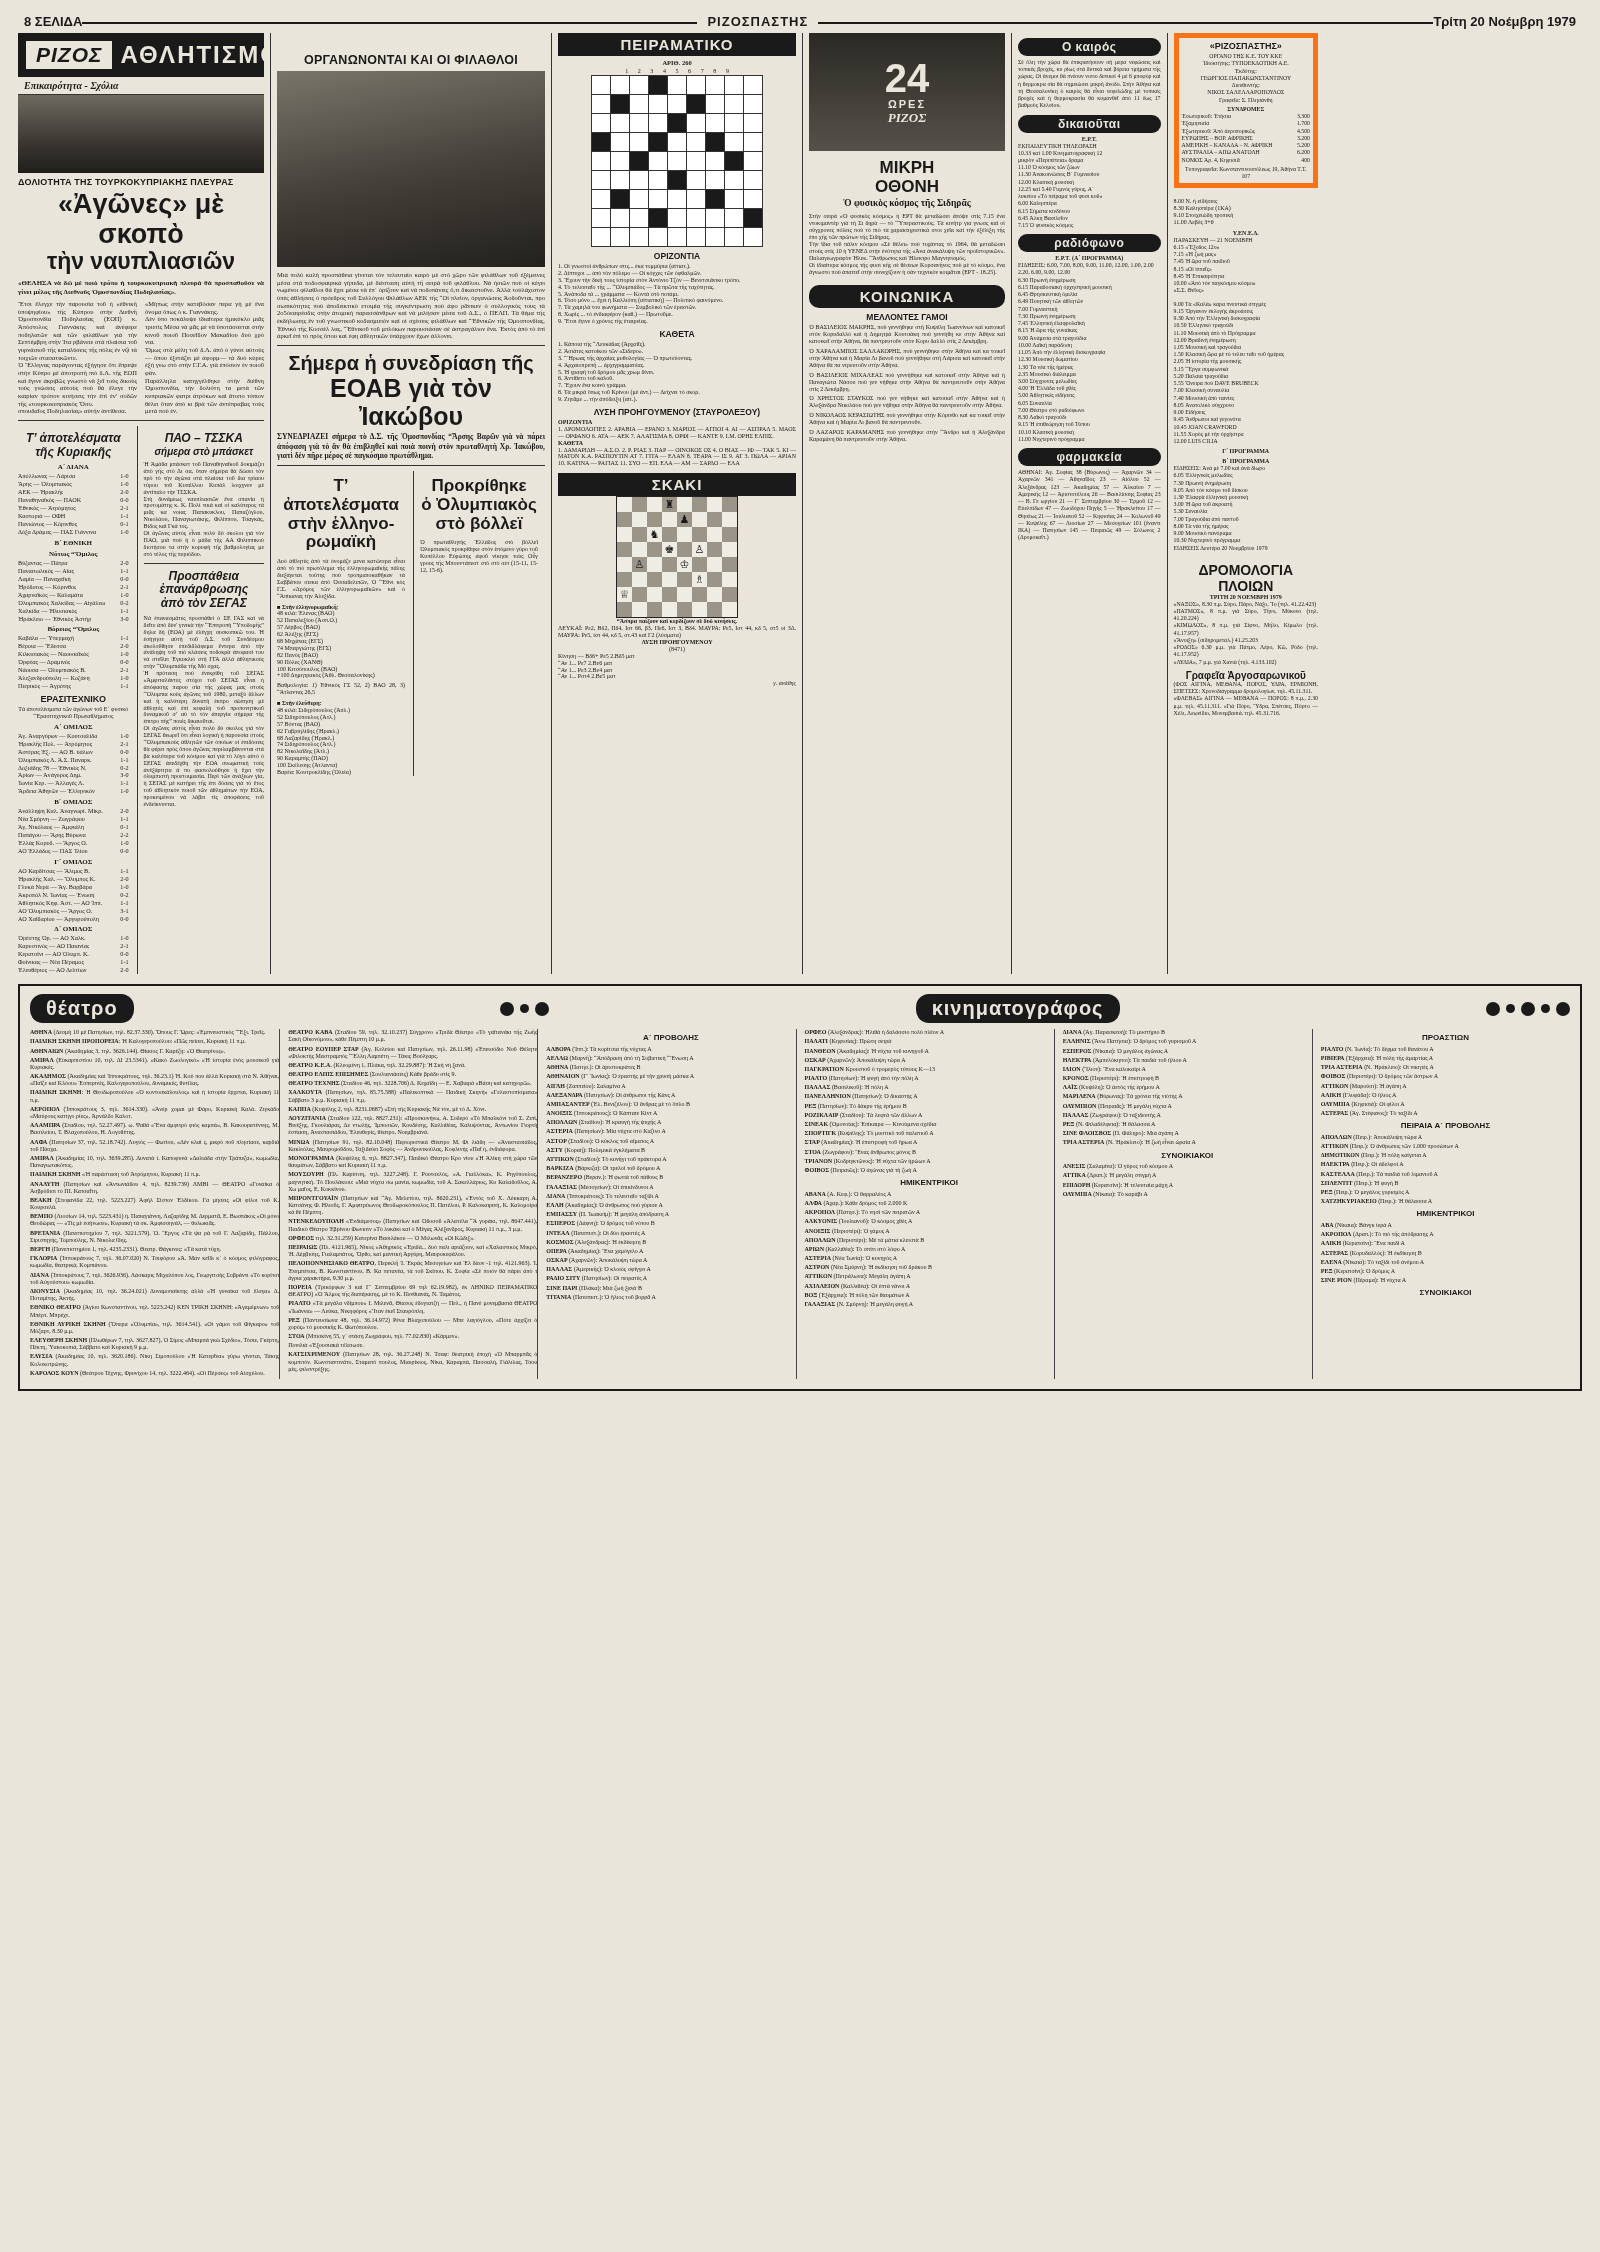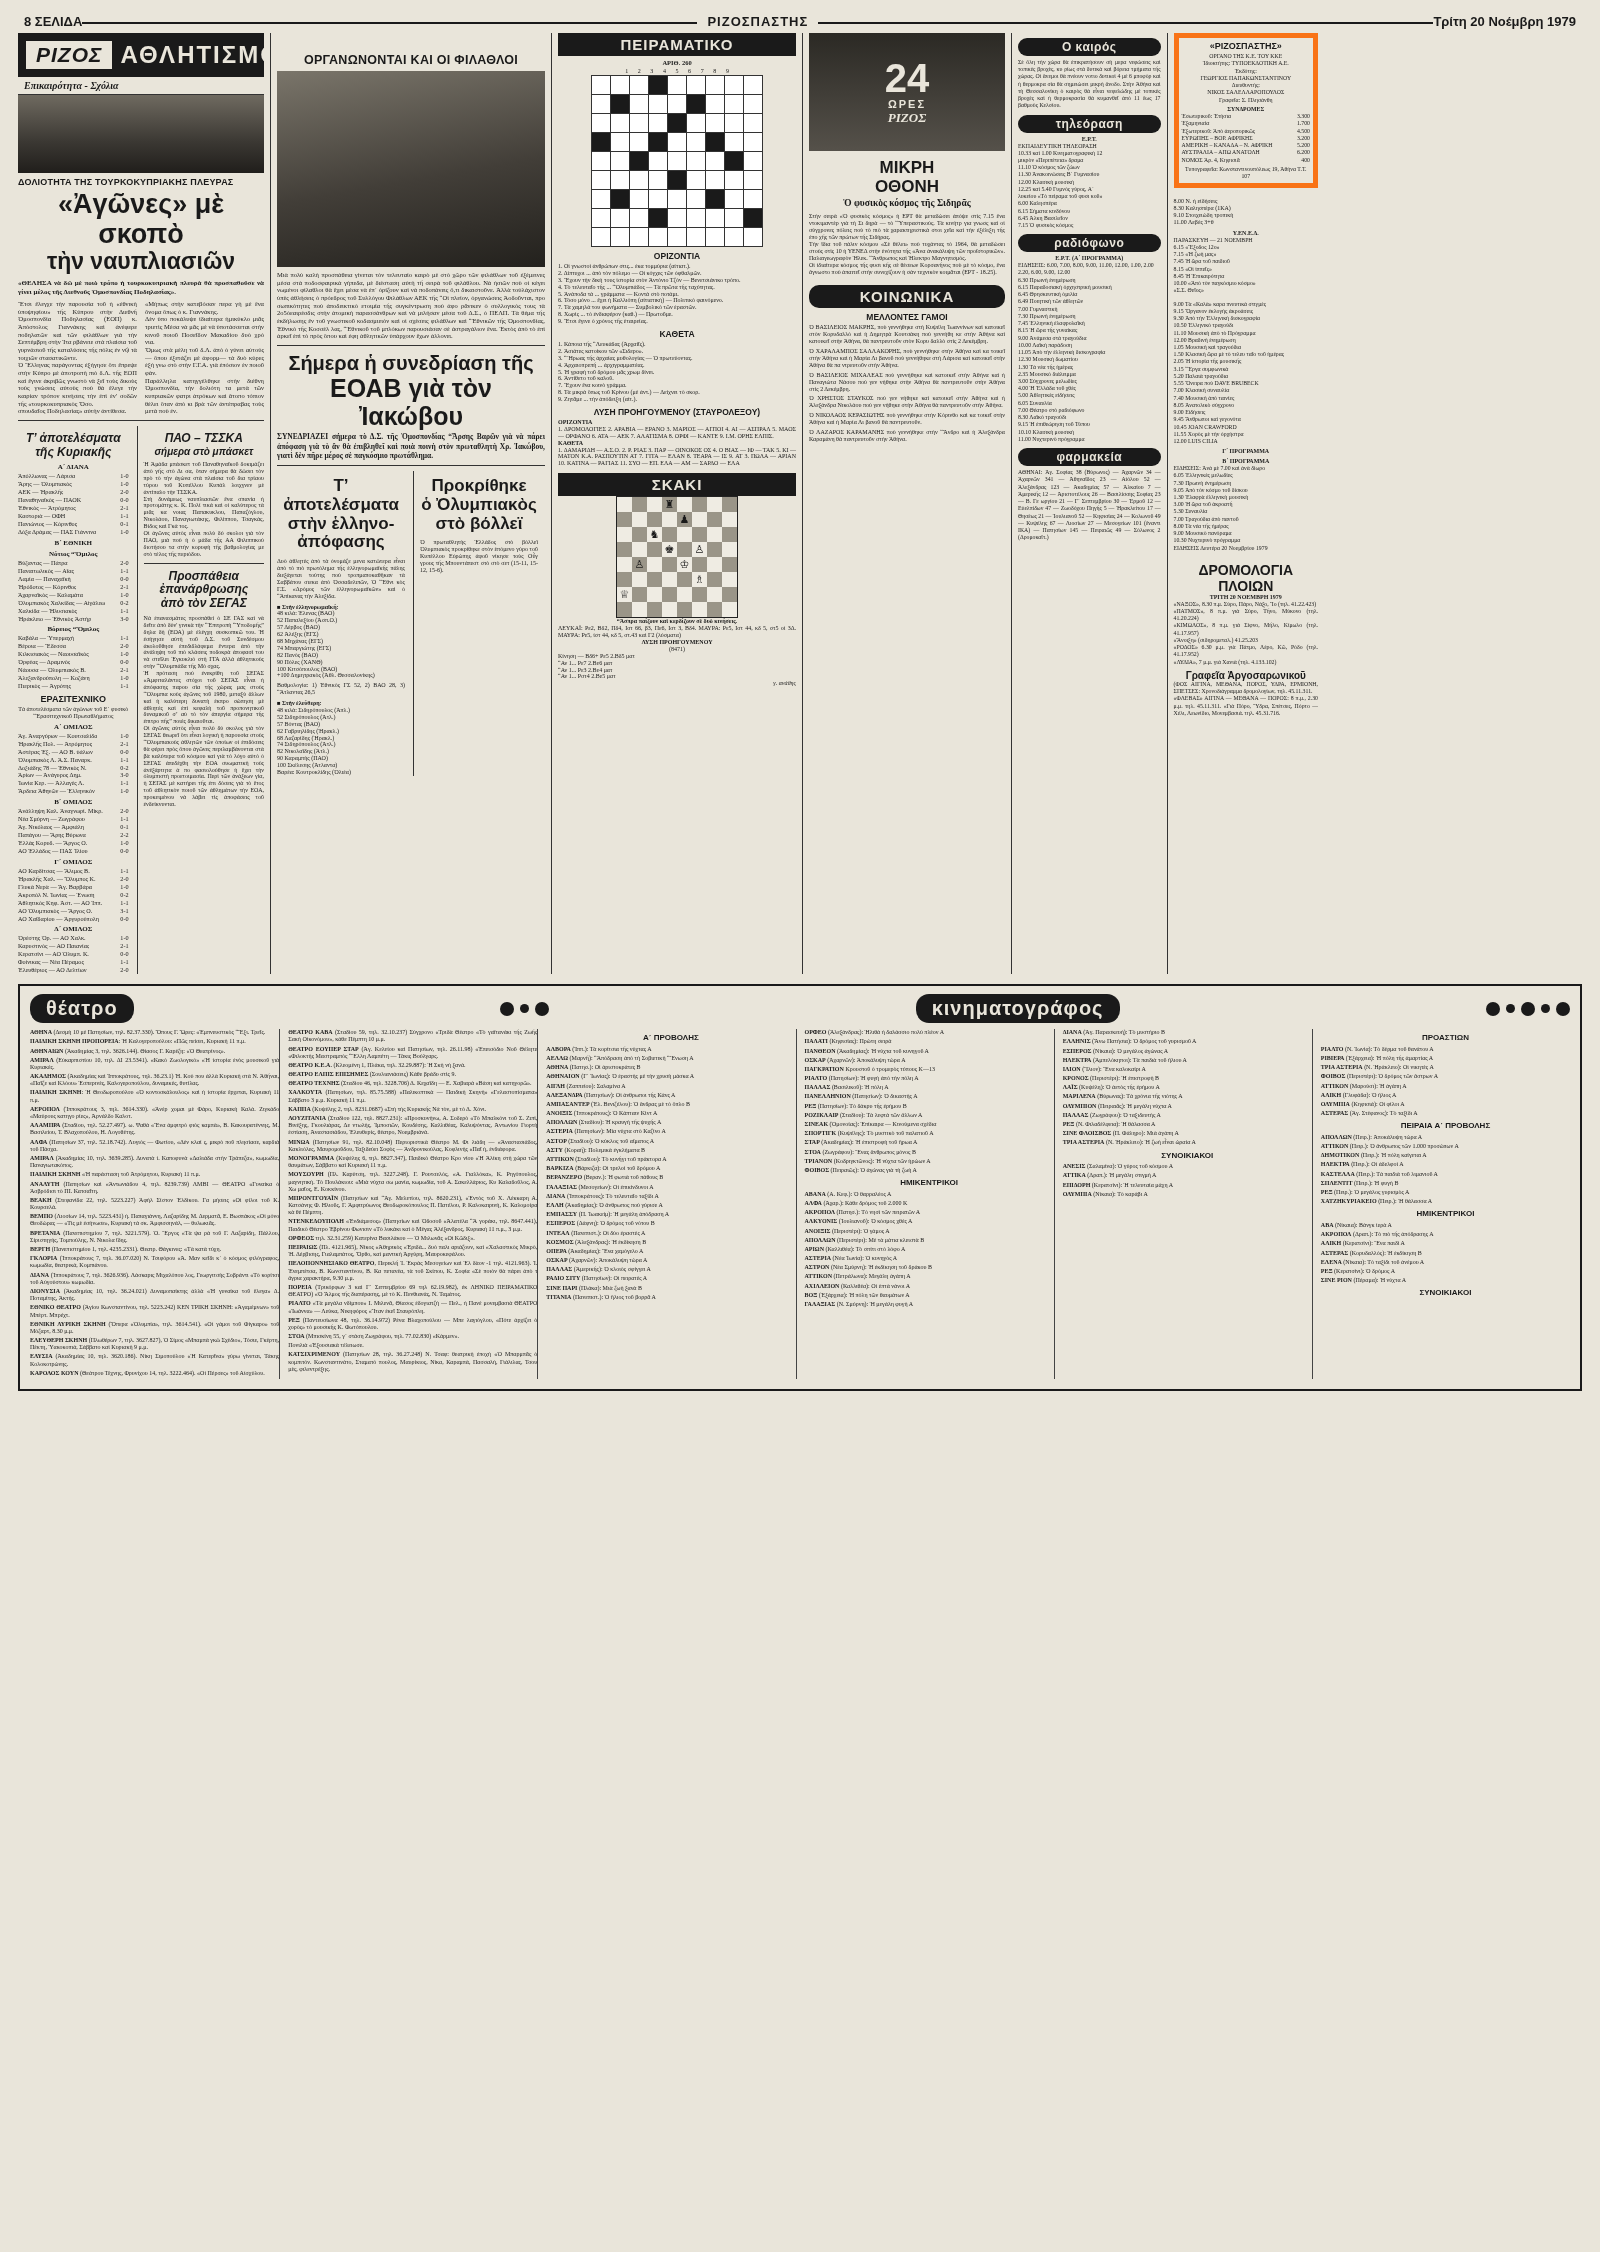--- a/index.html
+++ b/index.html
@@ -424,21 +424,21 @@
         <b>ΕΟΑΒ γιὰ τὸν Ἰακώβου</b>
       </div>
       <div class="sm" style="font-weight:bold">ΣΥΝΕΔΡΙΑΖΕΙ σήμερα τὸ Δ.Σ. τῆς Ὁμοσπονδίας “Ἄρσης Βαρῶν γιὰ νὰ πάρει ἀπόφαση γιὰ τὸ ἂν θὰ ἐπιβληθεῖ καὶ ποιὰ ποινὴ στὸν πρωταθλητὴ Χρ. Ἰακώβου, γιατὶ δὲν πῆρε μέρος σὲ παγκόσμιο πρωτάθλημα.</div>
       <div class="rule-thin"></div>
 
       <div style="display:flex;gap:8px;">
         <div style="width:128px;">
           <div class="c2big">
             <div>Τ’ ἀποτελέσματα</div>
             <div>στὴν ἑλληνο-</div>
-            <div>ἀπόφασης</div>
+            <div>ρωμαϊκὴ</div>
           </div>
           <div class="xtiny">Δυὸ ἀθλητὲς ἀπὸ τὰ ὀνομάζε μενα κατώτερα εἶναι ἀπὸ τὸ πιὸ πρωτόλημα τῆς ἑλληνορωμαϊκῆς πάλης διεξάγεται τούτης ποὺ τροπμαποκαθἥκαν τὰ Σαββάτου σιεκα ἀπὸ Ὀσσαδελιπῶν, Ὁ “Ἐθνι κὸς Γ.Σ. «Δρόμος τῶν ἑλληνορωμαϊκῶν» καὶ ὁ “Ἀπίκανας τὴν Ἀλεξίδα.</div>
           <div class="xtiny" style="font-weight:bold;margin-top:4px">■ Στὴν ἑλληνορωμαϊκή:</div>
           <div class="xtiny">
             <div>48 κιλά: Ἐλενας (ΒΑΟ)</div>
             <div>52 Παπαλεξίου (Ἀσπ.Ο.)</div>
             <div>57 Δέρβος (ΒΑΟ)</div>
             <div>62 Ἀλέξης (ΕΓΣ)</div>
             <div>68 Μηχάνας (ΕΓΣ)</div>
             <div>74 Μπαργιώτης (ΕΓΣ)</div>
@@ -748,21 +748,21 @@
         <div style="margin-bottom:3px">Ὁ ΛΑΖΑΡΟΣ ΚΑΡΑΜΑΝΗΣ ποὺ γεννήθηκε στὴν “Ἄνδρο καὶ ἡ Ἀλεξάνδρα Καραμάνη θὰ παντρευτοῦν στὴν Ἀθήνα.</div>
       </div>
     </div>
 
     <div class="col c5 vline" style="padding-left:6px">
 
       <div class="c5a">
         <div class="railhead">Ο καιρός</div>
         <div class="ph">Σὲ ὅλη τὴν χώρα θὰ ἐπικρατήσουν σή μερα νεφώσεις καὶ τοπικὲς βροχὲς, κυ ρίως στὰ δυτικὰ καὶ βόρεια τμήματα τῆς χώρας. Οἱ ἄνεμοι θὰ πνέουν νοτιο δυτικοὶ 4 μὲ 6 μποφὸρ καὶ ἡ θερμοκρα σία θὰ σημειώσει μικρὴ ἄνοδο. Στὴν Ἀθήνα καὶ τὴ Θεσσαλονίκη ὁ καιρὸς θὰ εἶναι νεφελώδης μὲ τοπικὲς βροχὲς καὶ ἡ θερμοκρασία θὰ κυμανθεῖ ἀπὸ 11 ἕως 17 βαθμοὺς Κελσίου.</div>
 
-        <div class="railhead">τηλεόραση</div>
+        <div class="railhead">δικαιοῦται</div>
         <div class="xtiny" style="font-weight:bold;text-align:center">Ε.Ρ.Τ.</div>
         <div class="ph">
           <div>ΕΚΠΑΙΔΕΥΤΙΚΗ ΤΗΛΕΟΡΑΣΗ</div>
           <div>10.33 καὶ 1.00 Κινηματογραφικὴ 12</div>
           <div>μικρὸν «Περιπέτεια» δραμα</div>
           <div>11.10 Ὁ κόσμος τῶν ζώων</div>
           <div>11.30 Ἀνακοινώσεις Β΄ Γυμνασίου</div>
           <div>12.00 Κλασικὴ μουσικὴ</div>
           <div>12.25 καὶ 5.40 Γυμνὸς γύρος, Α΄</div>
           <div>λυκείου «Τὸ πείραμα τοῦ φυσι κοῦ»</div>

